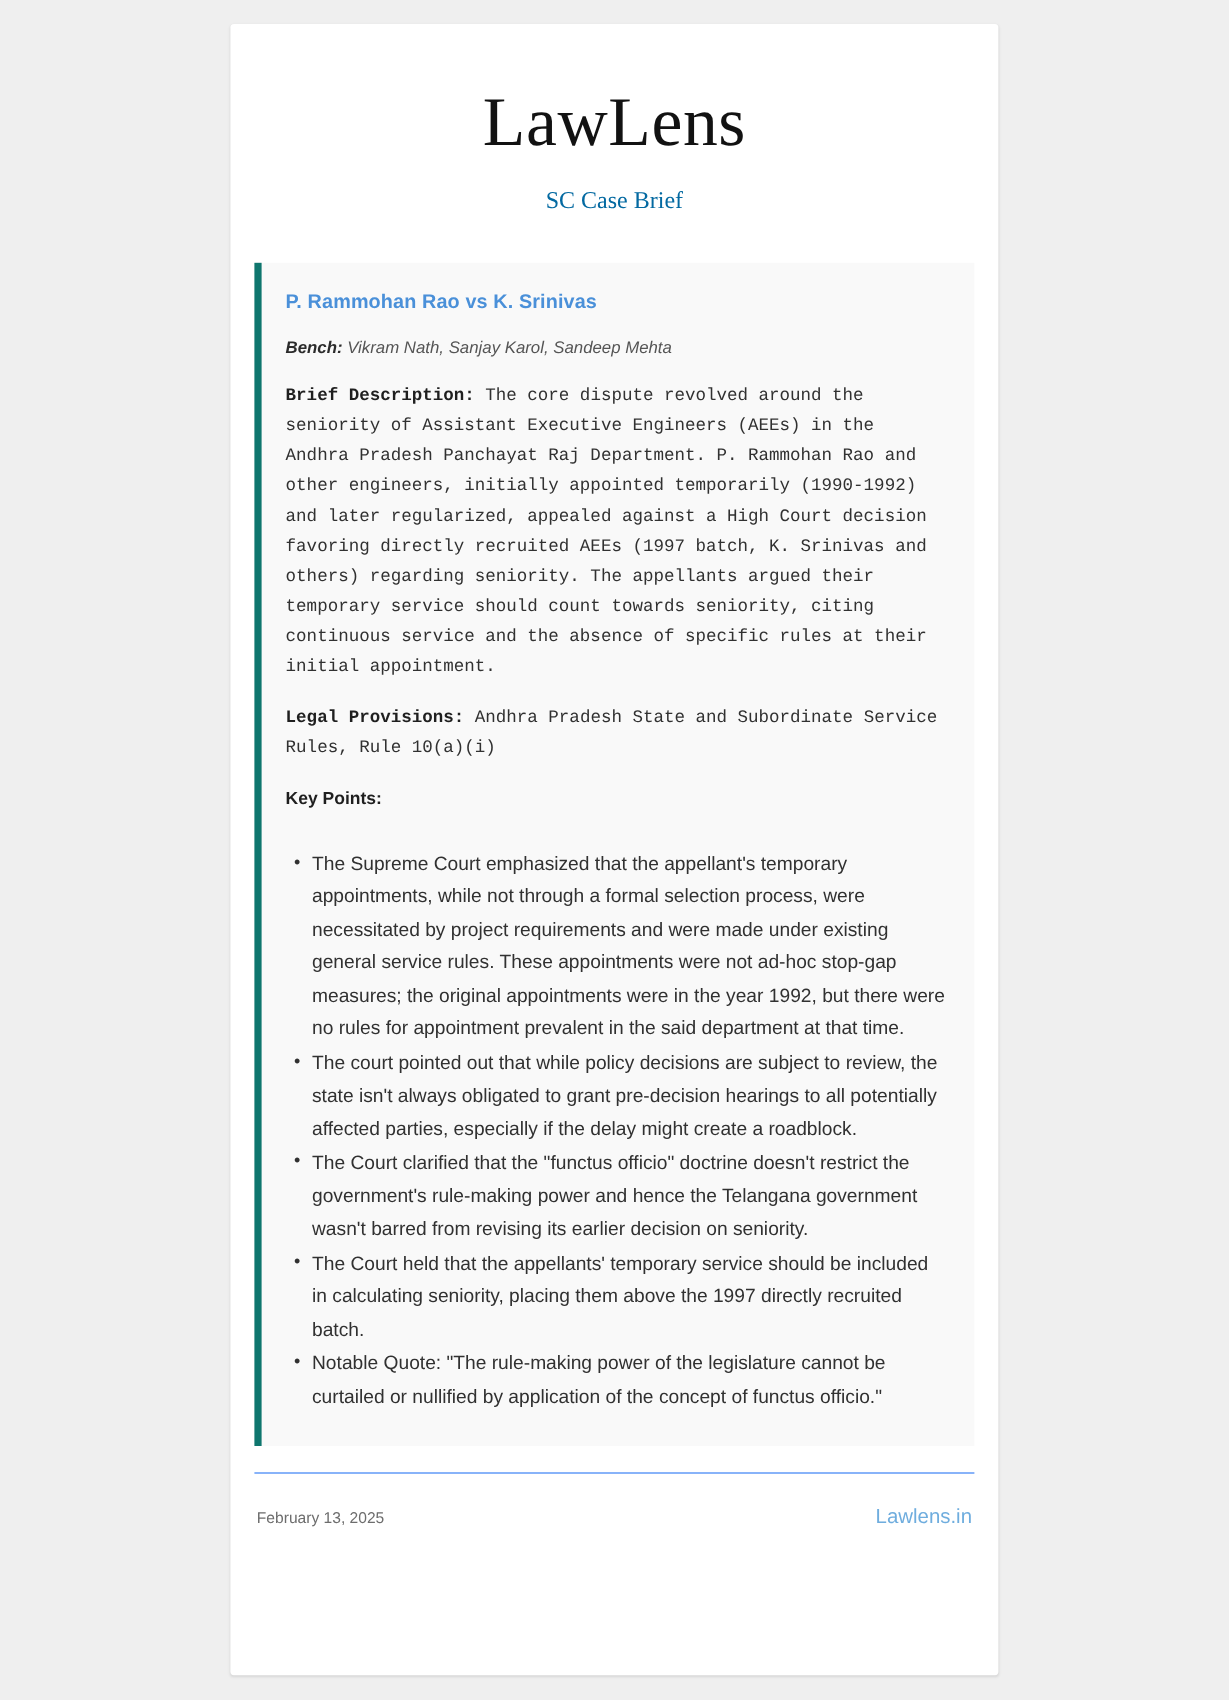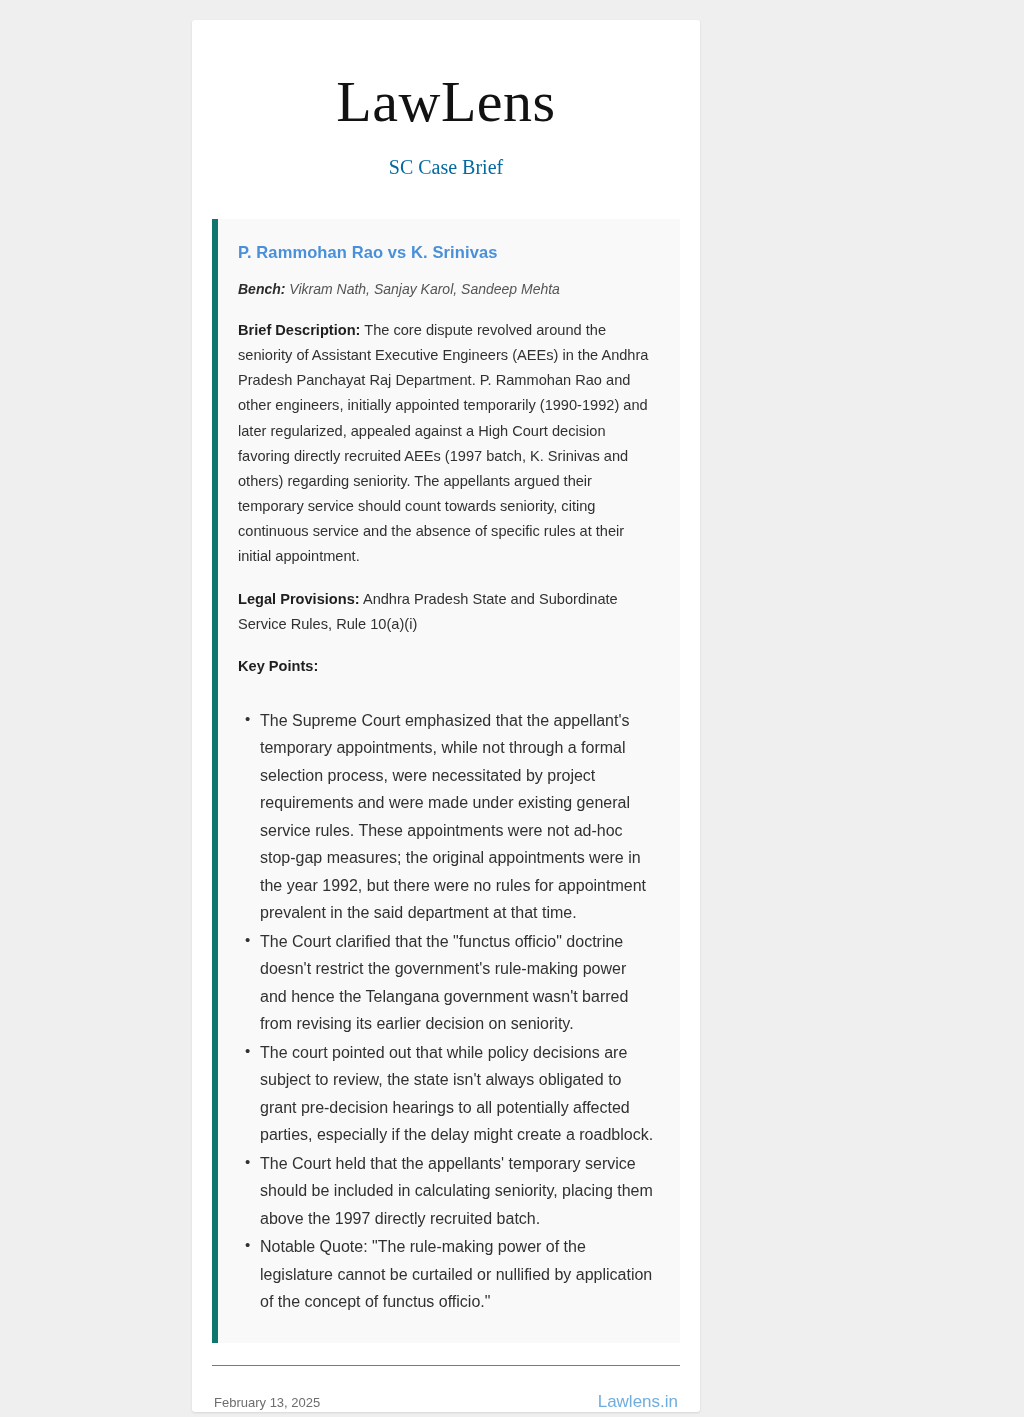--- a/index.html
+++ b/index.html
@@ -14,21 +14,21 @@
     font-family: "Liberation Sans", sans-serif;
     -webkit-font-smoothing: antialiased;
   }
   .page {
     width: 1024px;
     height: 1417px;
     padding: 20px 192px 21px 192px;
   }
   .outer-card {
     background: #ffffff;
-    width: 508px;
+    width: 640px;
     min-height: 1376px;
     border-radius: 3px;
     box-shadow: 0 1px 3px rgba(0,0,0,0.07), 0 1px 2px rgba(0,0,0,0.04);
     padding: 0 20px;
     display: flex;
     flex-direction: column;
   }
   
   .brand-header {
     text-align: center;
@@ -76,20 +76,21 @@
   .bench-row .lbl {
     font-weight: bold;
     color: #2b2b2b;
     font-style: italic;
   }
   .body-para {
     font-size: 14.6px;
     color: #313131;
     line-height: 1.72;
     margin: 0 0 18px 0;
+    font-family: Liberation Mono, monospace;
   }
   .body-para .lbl {
     font-weight: bold;
     color: #1f1f1f;
   }
   .keypoints-heading {
     font-size: 14.6px;
     font-weight: bold;
     color: #1f1f1f;
     margin: 0 0 28px 0;
@@ -162,22 +163,22 @@
 
       <p class="body-para">
         <span class="lbl">Legal Provisions:</span>
         <span>Andhra Pradesh State and Subordinate Service Rules, Rule 10(a)(i)</span>
       </p>
 
       <div class="keypoints-heading">Key Points:</div>
 
       <ul class="keypoints">
         <li>The Supreme Court emphasized that the appellant's temporary appointments, while not through a formal selection process, were necessitated by project requirements and were made under existing general service rules. These appointments were not ad-hoc stop-gap measures; the original appointments were in the year 1992, but there were no rules for appointment prevalent in the said department at that time.</li>
+        <li>The court pointed out that while policy decisions are subject to review, the state isn't always obligated to grant pre-decision hearings to all potentially affected parties, especially if the delay might create a roadblock.</li>
         <li>The Court clarified that the "functus officio" doctrine doesn't restrict the government's rule-making power and hence the Telangana government wasn't barred from revising its earlier decision on seniority.</li>
-        <li>The court pointed out that while policy decisions are subject to review, the state isn't always obligated to grant pre-decision hearings to all potentially affected parties, especially if the delay might create a roadblock.</li>
         <li>The Court held that the appellants' temporary service should be included in calculating seniority, placing them above the 1997 directly recruited batch.</li>
         <li>Notable Quote: "The rule-making power of the legislature cannot be curtailed or nullified by application of the concept of functus officio."</li>
       </ul>
     </div>
 
     <div class="footer">
       <span class="footer-date">February 13, 2025</span>
       <a class="footer-link" href="#">Lawlens.in</a>
     </div>
 

